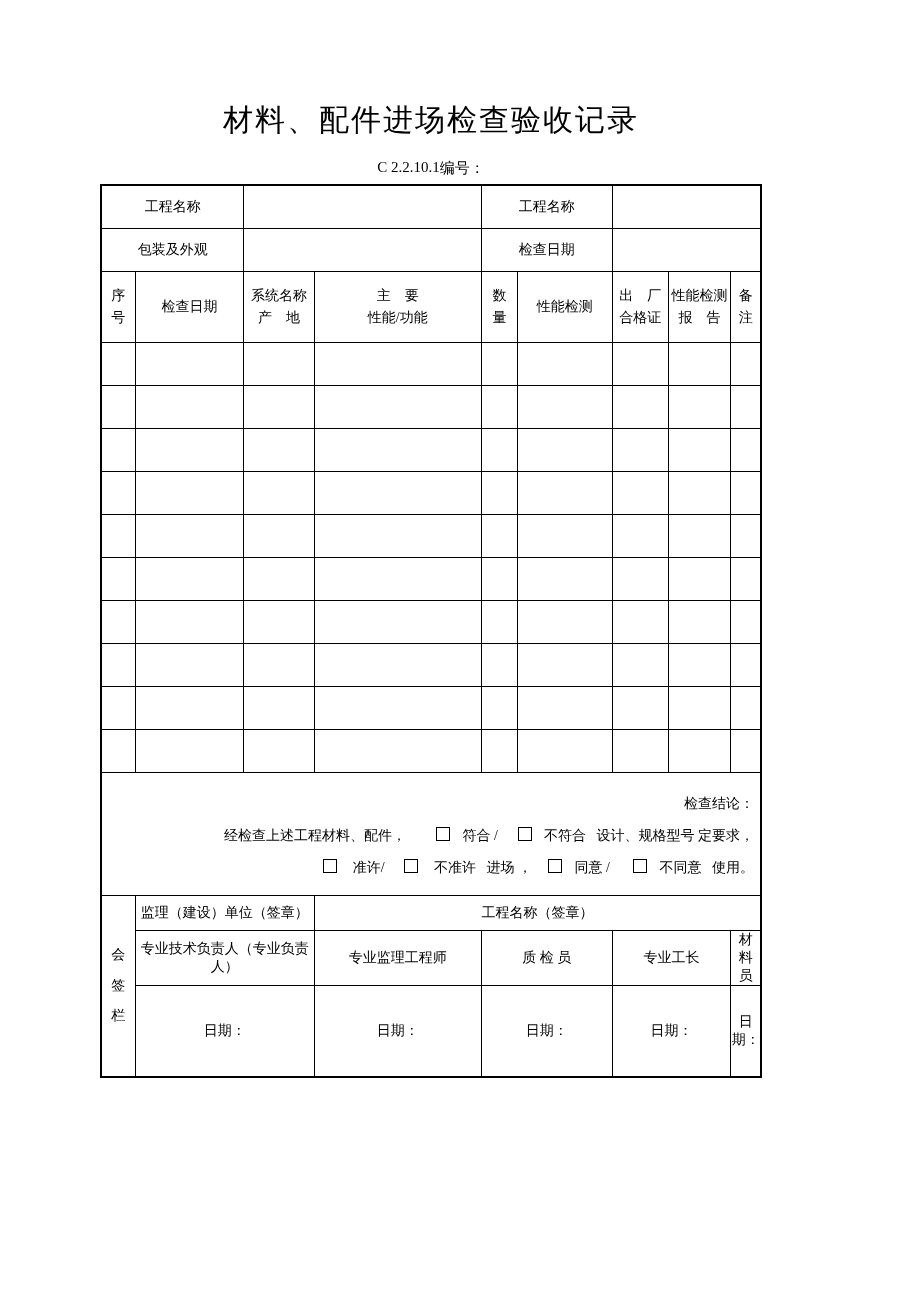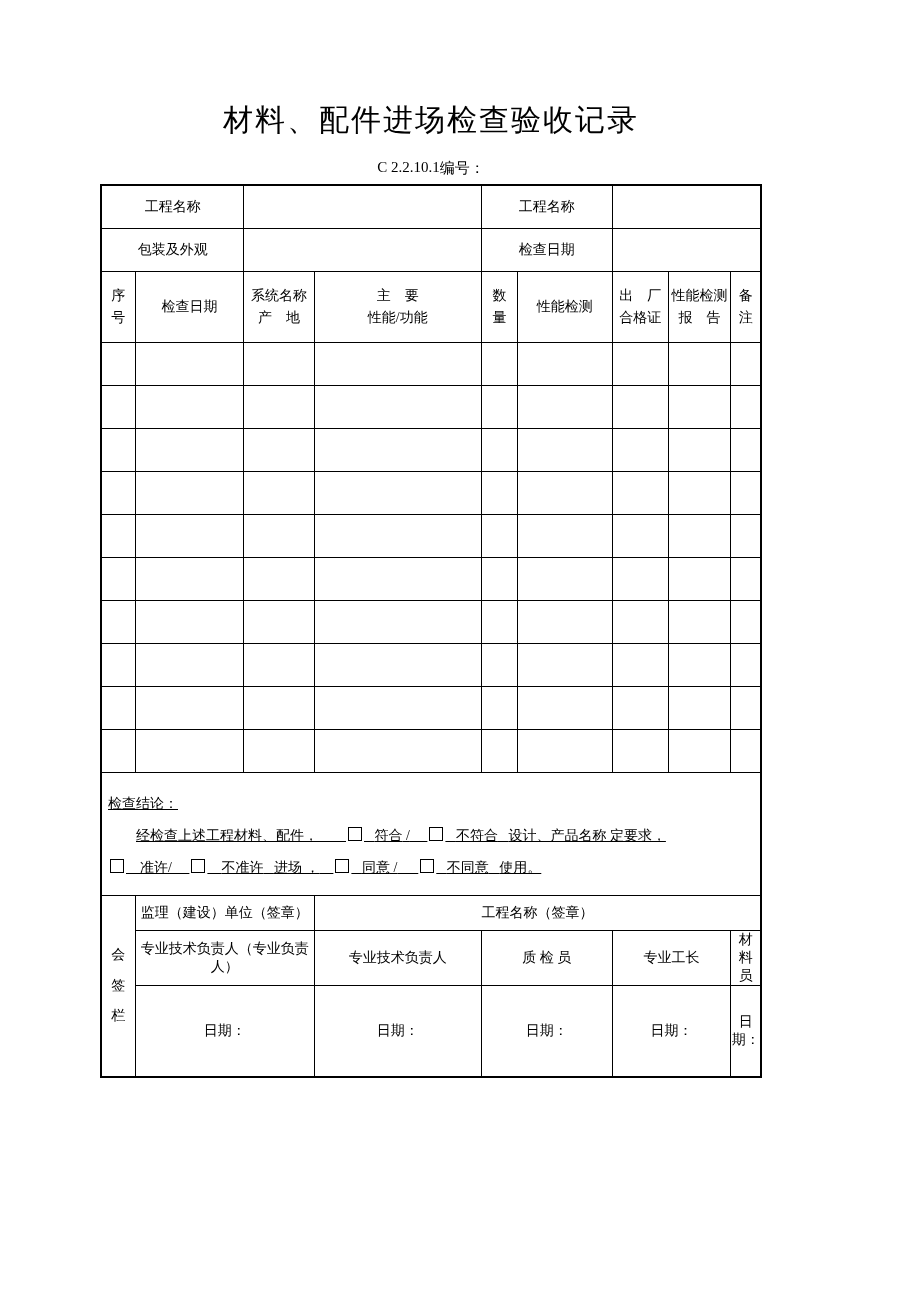--- a/index.html
+++ b/index.html
@@ -59,25 +59,24 @@
   .c-note  {width:30px;}
   .hrow td{height:42px;}
   .hdrow th{height:70px; font-weight:normal;}
   .drow td{height:42px;}
   .inner-lines div{line-height:1.6;}
 
   .conclusion{
     height:122px;
   }
   .conclusion-content{
-    text-align:left;
+    text-align:right;
     padding:10px 6px 6px 6px;
     font-size:14px;
     line-height:2.3;
-    text-decoration:underline;
   }
   .chk{
     display:inline-block;
     width:12px;
     height:12px;
     border:1px solid #000;
     vertical-align:-1px;
     margin:0 2px;
   }
 
@@ -290,21 +289,21 @@
         <div class="conclusion-content">
           <div>检查结论：</div>
           <div style="padding-left:2em;">
             <span>经检查上述工程材料、配件，</span>
             &nbsp;&nbsp;&nbsp;&nbsp;&nbsp;&nbsp;
             <span class="chk"></span>
             &nbsp;&nbsp;<span>符合</span><span> /</span>
             &nbsp;&nbsp;&nbsp;
             <span class="chk"></span>
             &nbsp;&nbsp;<span>不符合</span>
-            &nbsp;&nbsp;<span>设计、产品名称 定要求，</span>
+            &nbsp;&nbsp;<span>设计、规格型号 定要求，</span>
           </div>
           <div>
             <span class="chk"></span>
             &nbsp;&nbsp;&nbsp;<span>准许</span>/
             &nbsp;&nbsp;&nbsp;
             <span class="chk"></span>
             &nbsp;&nbsp;&nbsp;<span>不准许</span>
             &nbsp;&nbsp;<span>进场 ，</span>
             &nbsp;&nbsp;
             <span class="chk"></span>
@@ -318,21 +317,21 @@
       </td>
     </tr>
 
     <tr class="sign-head">
       <td rowspan="3" class="sign-side">会<br>签<br>栏</td>
       <td colspan="2">监理（建设）单位（签章）</td>
       <td colspan="6">工程名称（签章）</td>
     </tr>
     <tr class="sign-role">
       <td colspan="2">专业技术负责人（专业负责人）</td>
-      <td>专业技术负责人</td>
+      <td>专业监理工程师</td>
       <td colspan="2">质 检 员</td>
       <td colspan="2">专业工长</td>
       <td>材 料 员</td>
     </tr>
     <tr class="sign-space">
       <td colspan="2"><span class="dlabel">日期：</span></td>
       <td><span class="dlabel">日期：</span></td>
       <td colspan="2"><span class="dlabel">日期：</span></td>
       <td colspan="2"><span class="dlabel">日期：</span></td>
       <td><span class="dlabel">日期：</span></td>

